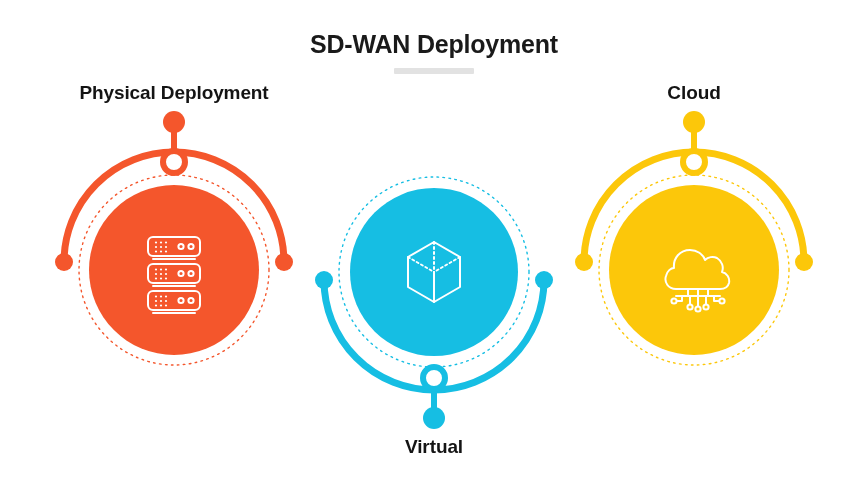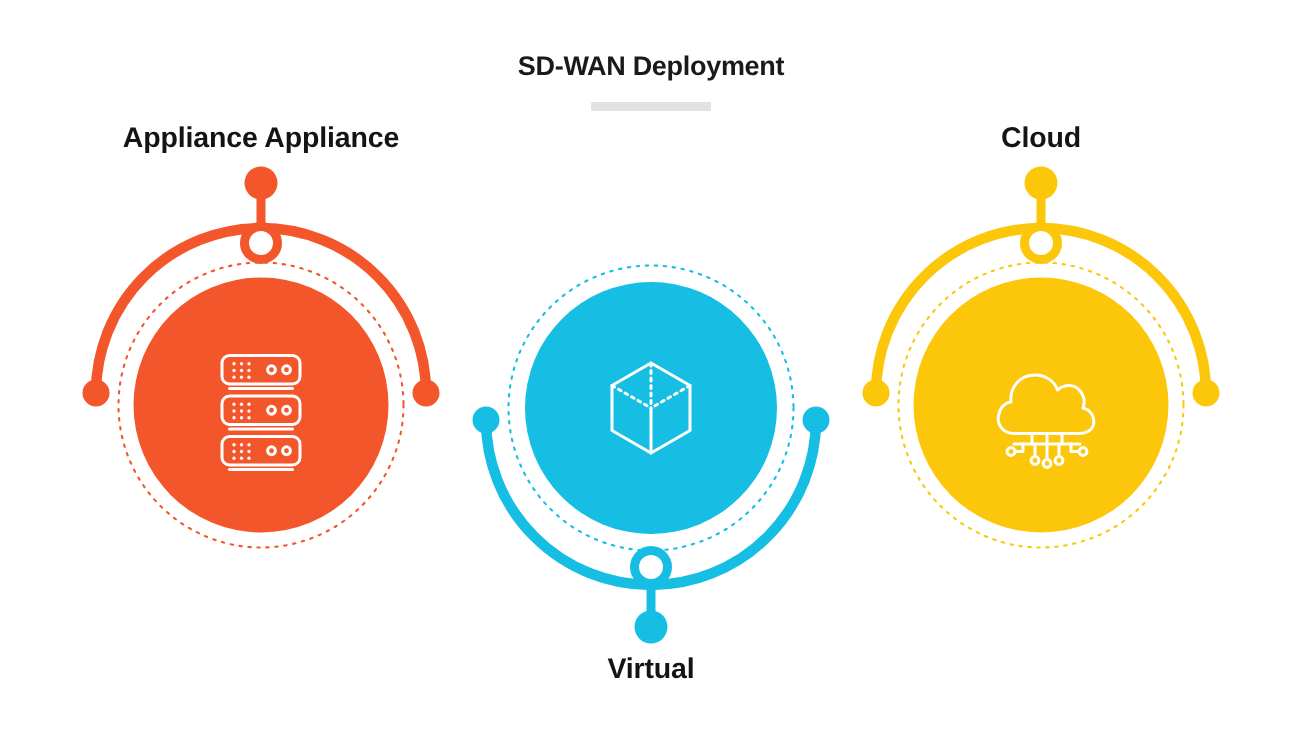--- a/index.html
+++ b/index.html
@@ -22,21 +22,21 @@
 
   
   #title-block {
     position: absolute;
     left: 0;
     top: 30px;
     width: 868px;
     text-align: center;
   }
   .title-line {
-    font-size: 18px;
+    font-size: 25px;
     font-weight: bold;
     color: #1a1a1a;
     letter-spacing: -0.2px;
     line-height: 29px;
     white-space: nowrap;
   }
   #title-rule {
     width: 80px;
     height: 6px;
     background: #e2e2e2;
@@ -149,21 +149,21 @@
             <circle cx="122" cy="206.5" r="1.1"></circle>
           <circle cx="112" cy="211" r="1.1"></circle>
             <circle cx="117" cy="211" r="1.1"></circle>
             <circle cx="122" cy="211" r="1.1"></circle>
           <circle cx="112" cy="215.5" r="1.1"></circle>
             <circle cx="117" cy="215.5" r="1.1"></circle>
             <circle cx="122" cy="215.5" r="1.1"></circle>
         </g>
       </g>
     </svg>
-    <div class="node-label label-top">Appliance Appliance</div>
+    <div class="node-label label-top">Physical Deployment</div>
   </div>
 
   <div class="node" id="node-cloud">
     <svg class="node-svg" viewBox="0 0 260 360">
       <path d="M 20 172 A 110 110 0 0 1 240 172" fill="none" stroke="#fcc70a" stroke-width="7" stroke-linecap="round"></path>
       <circle cx="20" cy="172" r="9" fill="#fcc70a"></circle>
       <circle cx="240" cy="172" r="9" fill="#fcc70a"></circle>
       <line x1="130" y1="36" x2="130" y2="66" stroke="#fcc70a" stroke-width="6" stroke-linecap="round"></line>
       <circle cx="130" cy="32" r="11" fill="#fcc70a"></circle>
       <circle cx="130" cy="72" r="11" fill="#ffffff" stroke="#fcc70a" stroke-width="6"></circle>

